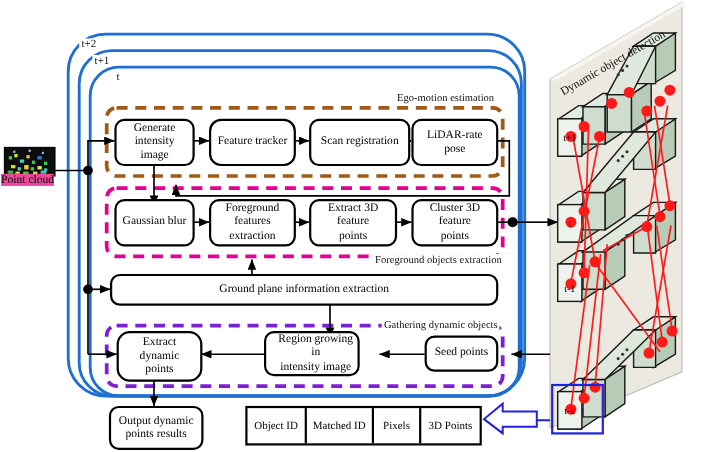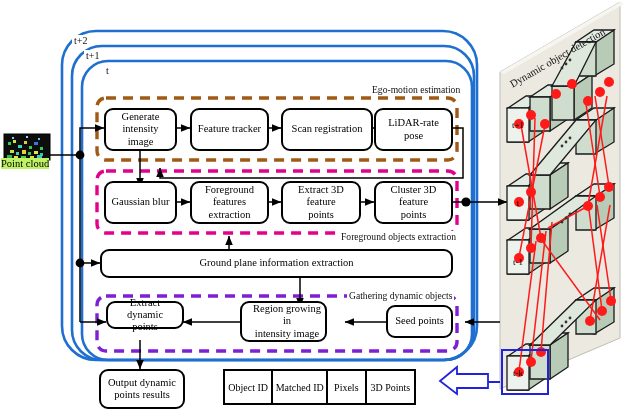--- a/index.html
+++ b/index.html
@@ -14,21 +14,21 @@
   .grp-label{position:absolute;font-size:9.6px;color:#111;white-space:nowrap;background:#fff;padding:0 2px;}
   .frame-label{position:absolute;font-size:10px;color:#111;background:#fff;padding:0 2px;}
 
   .tbl{position:absolute;border:2.2px solid #000;box-sizing:border-box;display:flex;background:#fff;}
   .tbl > div{border-right:2.2px solid #000;display:flex;align-items:center;justify-content:center;
              font-size:10px;box-sizing:border-box;}
   .tbl > div:last-child{border-right:none;}
 
   .cube-label{position:absolute;font-size:9px;color:#000;z-index:7;
               display:flex;align-items:center;justify-content:center;}
-  .pc-label{position:absolute;font-size:10.5px;color:#000;background:#bef264;white-space:nowrap;}
+  .pc-label{position:absolute;font-size:10.5px;color:#000;background:#ec4899;white-space:nowrap;}
   .rot-label{position:absolute;font-size:10.5px;color:#111;white-space:nowrap;
              transform-origin:0 0;}
 </style>
 </head>
 <body>
 
 <div id="root">
 
   <svg id="canvas" viewBox="0 0 640 411" xmlns="http://www.w3.org/2000/svg">
     <defs>
@@ -256,43 +256,43 @@
         <rect x="26" y="136" width="2" height="2" fill="#9ad8ff"></rect>
         <rect x="38" y="138" width="2" height="2" fill="#6ec6ee"></rect>
       </g>
     </g>
   </svg>
 
   <div class="frame-label" style="left:72px;top:35px;">t+2</div>
   <div class="frame-label" style="left:84px;top:50px;">t+1</div>
   <div class="frame-label" style="left:104px;top:65px;">t</div>
 
-  <div class="grp-label" style="left:359px;top:84px;margin-left:11px;">Ego-motion estimation</div>
+  <div class="grp-label" style="left:359px;top:84px;">Ego-motion estimation</div>
   <div class="grp-label" style="left:347px;top:290px;">Gathering dynamic objects</div>
   <div class="grp-label" style="left:339px;top:231px;">Foreground objects extraction</div>
 
   <div class="node" style="left:104px;top:108px;width:73px;height:43px;">Generate<br>intensity image</div>
-  <div class="node" style="left:190px;top:108px;width:79px;height:43px;">Feature tracker</div>
+  <div class="node" style="left:190px;top:108px;width:79px;height:43px;border-radius:11px;">Feature tracker</div>
   <div class="node" style="left:281px;top:108px;width:92px;height:43px;">Scan registration</div>
   <div class="node" style="left:374px;top:108px;width:79px;height:43px;">LiDAR-rate pose</div>
 
   <div class="node" style="left:104px;top:181px;width:73px;height:43px;">Gaussian blur</div>
   <div class="node" style="left:190px;top:181px;width:79px;height:43px;">Foreground features<br>extraction</div>
   <div class="node" style="left:281px;top:181px;width:80px;height:43px;">Extract 3D feature<br>points</div>
   <div class="node" style="left:374px;top:181px;width:79px;height:43px;">Cluster 3D feature<br>points</div>
 
   <div class="node" style="left:100px;top:249px;width:353px;height:29px;">Ground plane information extraction</div>
 
-  <div class="node" style="left:106px;top:301px;width:78px;height:28px;">Extract dynamic<br>points</div>
+  <div class="node" style="left:106px;top:301px;width:78px;height:46px;border-radius:12px;">Extract dynamic<br>points</div>
   <div class="node" style="left:240px;top:301px;width:87px;height:41px;padding-left:10px;">Region growing in<br>intensity image</div>
   <div class="node" style="left:386px;top:305px;width:67px;height:33px;">Seed points</div>
 
   <div class="node" style="left:99px;top:369px;width:86px;height:40px;">Output dynamic<br>points results</div>
 
-  <div class="tbl" style="left:223px;top:369px;width:193px;height:36px;">
+  <div class="tbl" style="left:223px;top:369px;width:215px;height:36px;">
     <div style="width:55px;">Object ID</div>
     <div style="width:62px;">Matched ID</div>
     <div style="width:44px;font-family:Liberation Serif, serif;">Pixels</div>
     <div style="width:54px;">3D Points</div>
   </div>
 
   <div class="pc-label" style="left:1px;top:158px;">Point cloud</div>
 
   <div class="rot-label" style="left:508px;top:80px;transform:rotate(-30deg);">Dynamic object detection</div>
 

